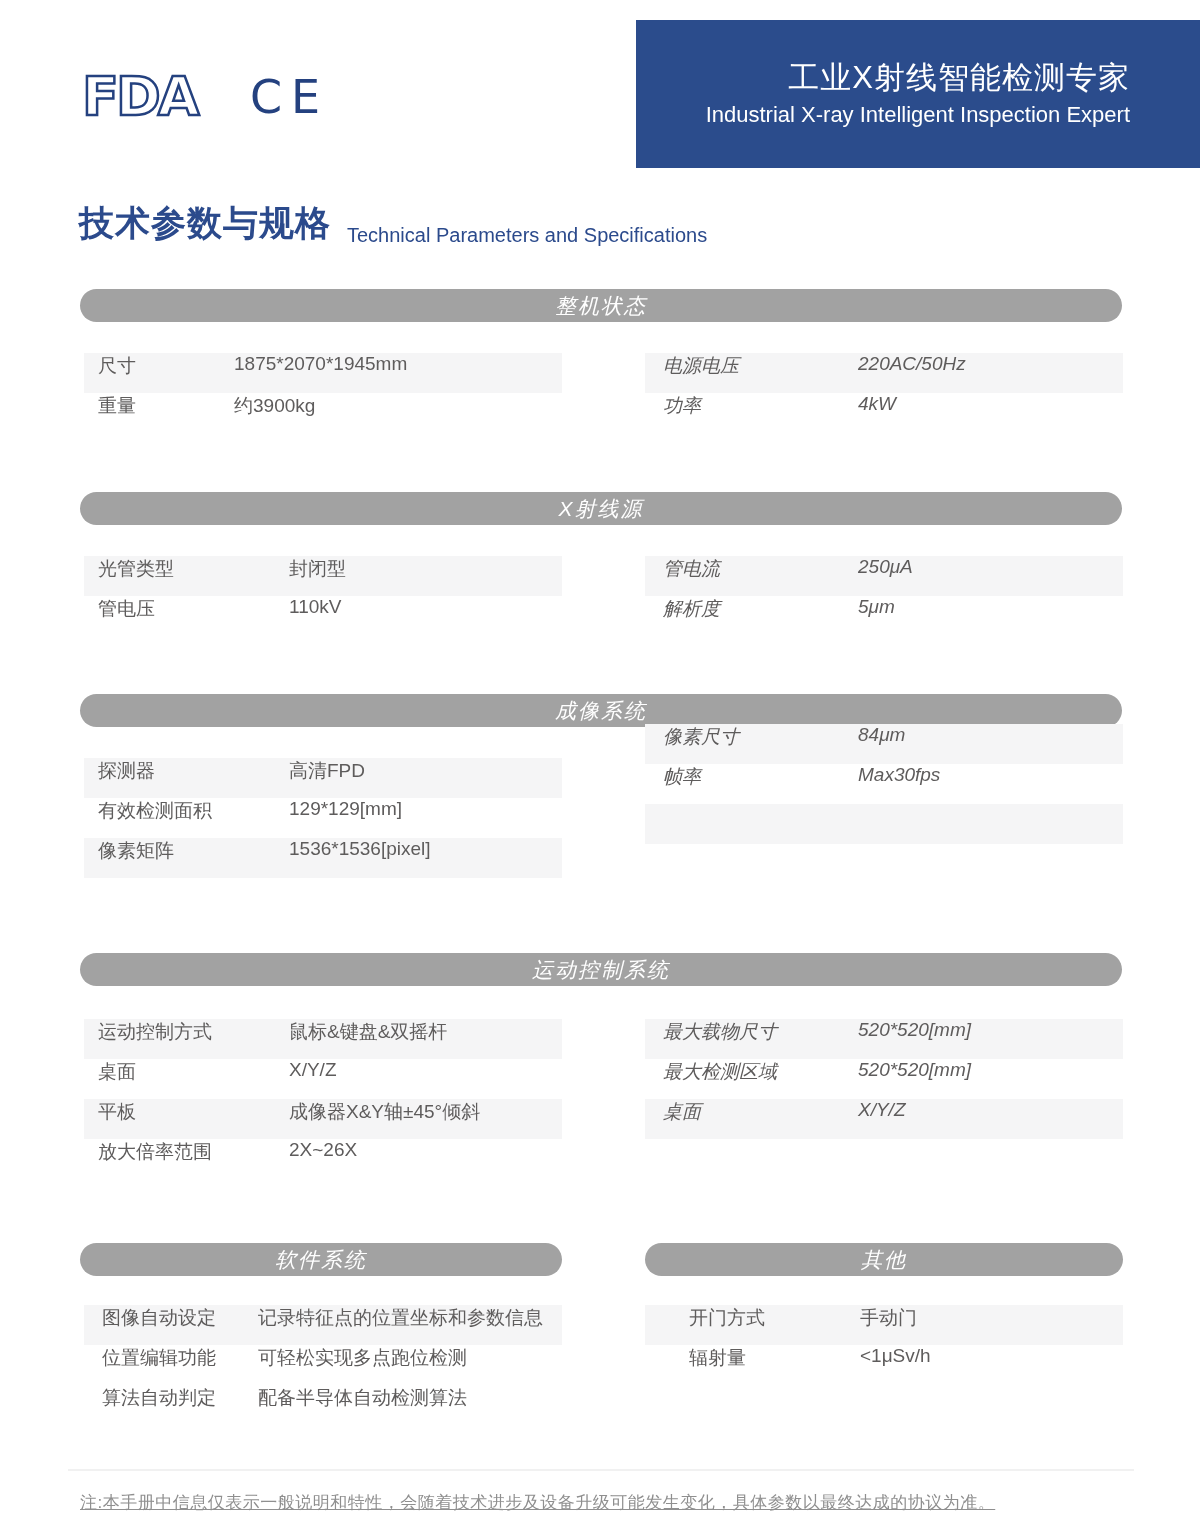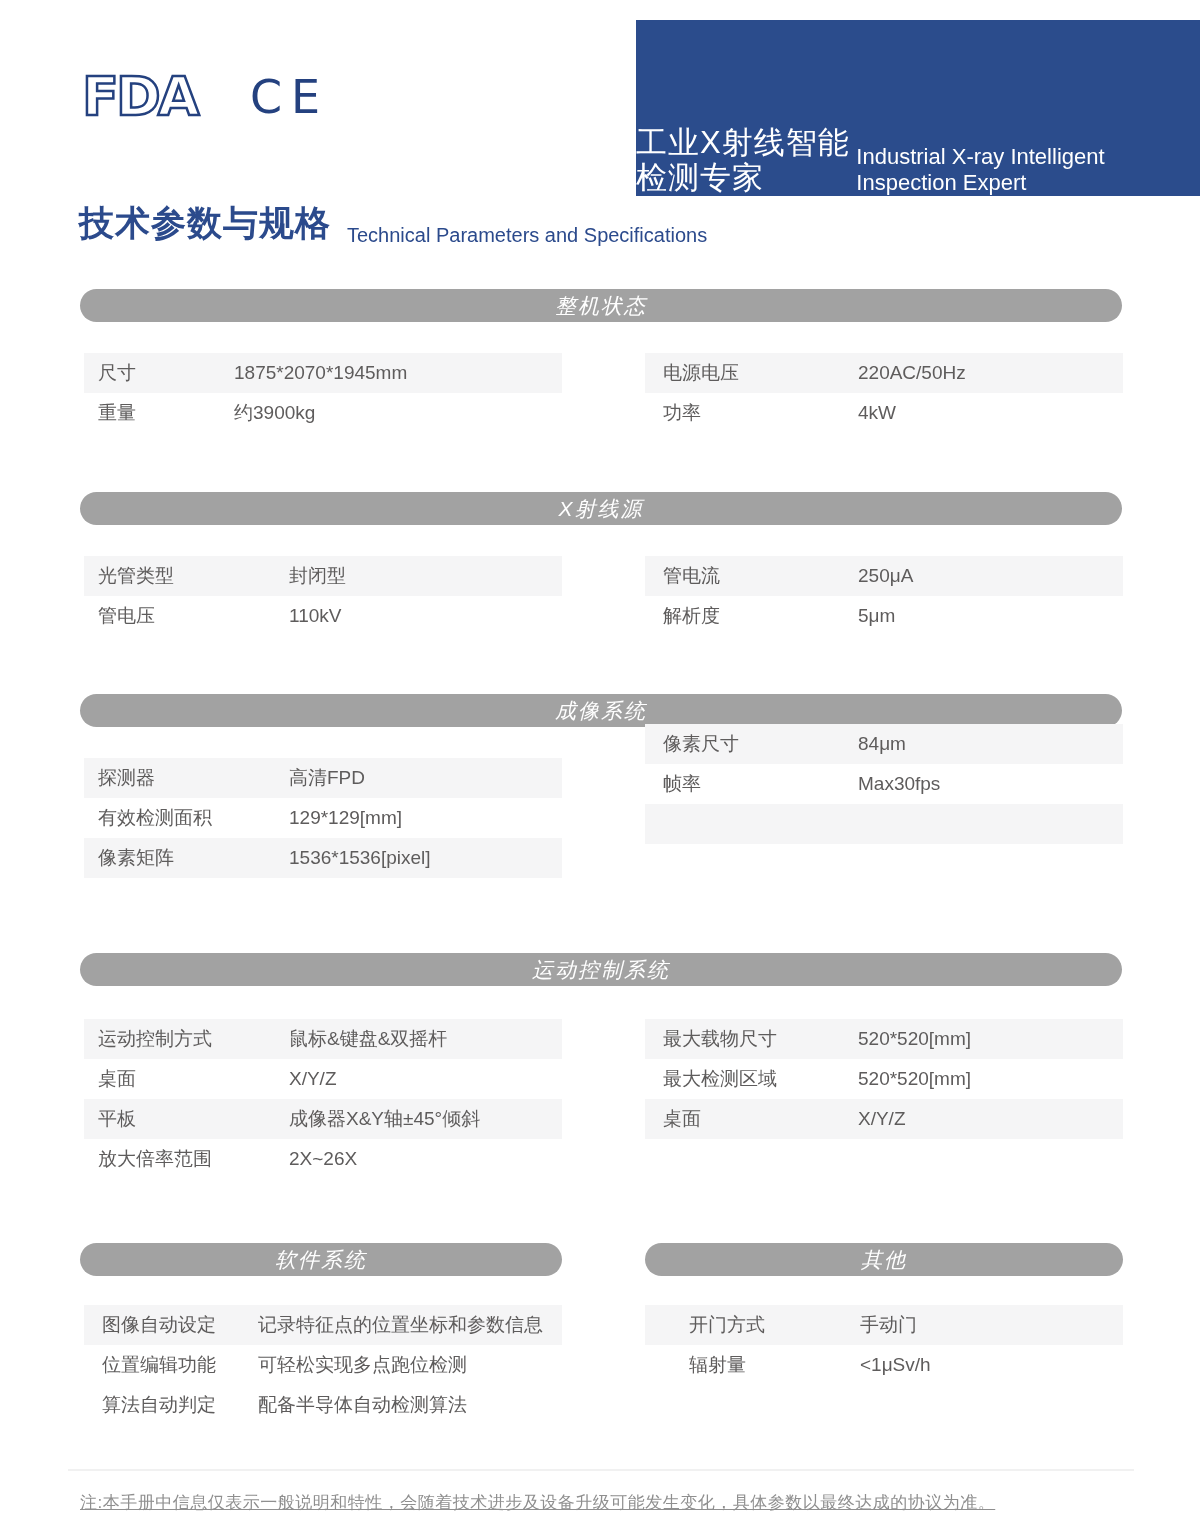--- a/index.html
+++ b/index.html
@@ -4,48 +4,48 @@
 <style>
   html,body{margin:0;padding:0;}
   body{
     width:1200px;height:1538px;position:relative;background:#ffffff;
     font-family:"Liberation Sans","DejaVu Sans",sans-serif;
     overflow:hidden;
   }
   
   .logos{position:absolute;top:64px;left:80px;display:flex;align-items:center;gap:26px;}
   .banner{
-    position:absolute;top:20px;left:636px;width:564px;height:176px;background:#2b4c8c;
-    color:#ffffff;display:flex;flex-direction:row;justify-content:center;align-items:flex-end;
+    position:absolute;top:20px;left:636px;width:564px;height:148px;background:#2b4c8c;
+    color:#ffffff;display:flex;flex-direction:column;justify-content:center;align-items:flex-end;
     padding-right:70px;box-sizing:border-box;
   }
   .banner-zh{font-size:31px;letter-spacing:1px;line-height:1.15;}
   .banner-en{font-size:22px;margin-top:6px;font-weight:300;}
   
   .title-row{position:absolute;top:200px;left:79px;display:flex;align-items:flex-end;gap:16px;color:#2b4a8c;}
   .title-zh{font-size:35px;font-weight:700;letter-spacing:1px;}
   .title-en{font-size:20px;}
   
   .bar{
     position:absolute;height:33px;border-radius:17px;background:#a2a2a2;color:#ffffff;
     font-style:italic;font-size:21px;display:flex;align-items:center;justify-content:center;
     letter-spacing:2px;
   }
   .bar-full{left:80px;width:1042px;}
   
   .tbl{position:absolute;width:478px;}
   .tbl-left{left:84px;}
   .tbl-right{left:645px;}
-  .row{display:flex;align-items:center;height:40px;font-size:19px;color:#5e5c5c;padding-left:14px;box-sizing:border-box;}
+  .row{display:flex;height:40px;font-size:19px;color:#5e5c5c;padding-left:14px;box-sizing:border-box;}
   .tbl .row:nth-child(odd){background:#f5f5f6;}
   .lbl{flex:none;}
   .val{flex:1;white-space:nowrap;}
   .w150 .lbl{width:136px;}
   .w205 .lbl{width:191px;}
-  .w215 .row{padding-left:18px;}
+  .w215 .row{padding-left:18px;font-style:italic;}
   .w215 .lbl{width:195px;}
   .software .row{padding-left:18px;}
   .software .lbl{width:156px;}
   .software .row:nth-child(odd){background:transparent;}
   .software .row:first-child{background:#f5f5f6;}
   .other .row{padding-left:44px;}
   .other .lbl{width:171px;}
   
   .divider{position:absolute;top:1469px;left:68px;width:1066px;height:2px;background:#f1f1f1;}
   .note{position:absolute;top:1491px;left:80px;font-size:17px;color:#8f8f8f;letter-spacing:0.5px;text-decoration:underline;}

